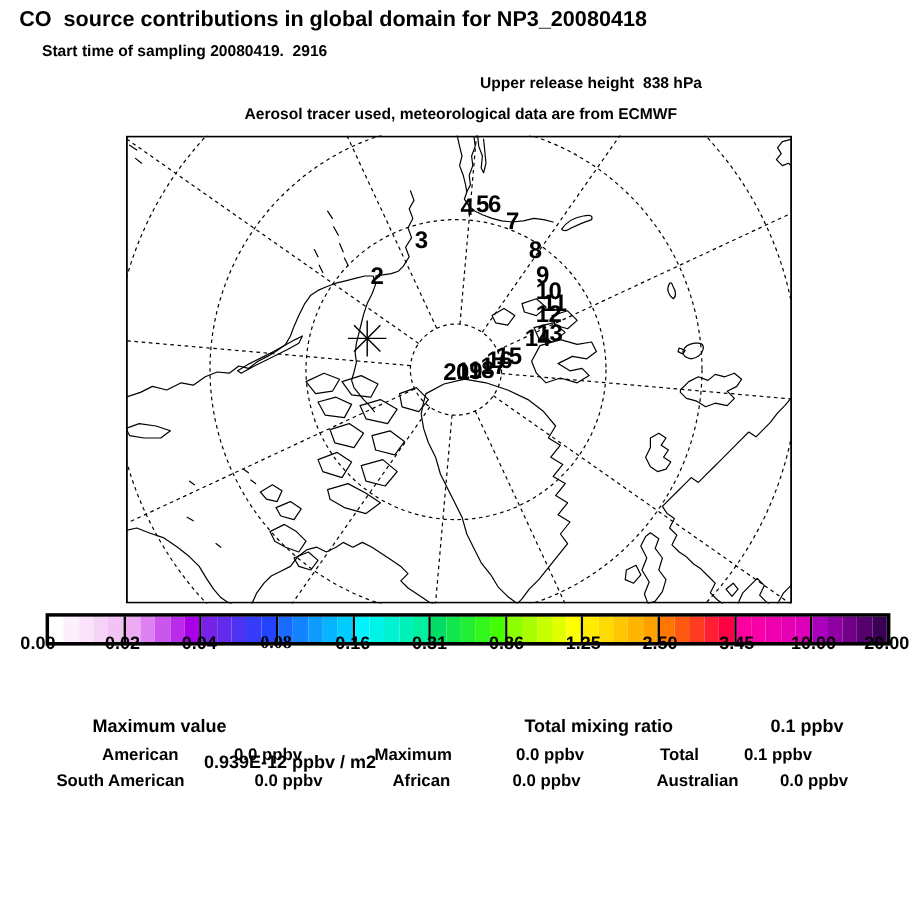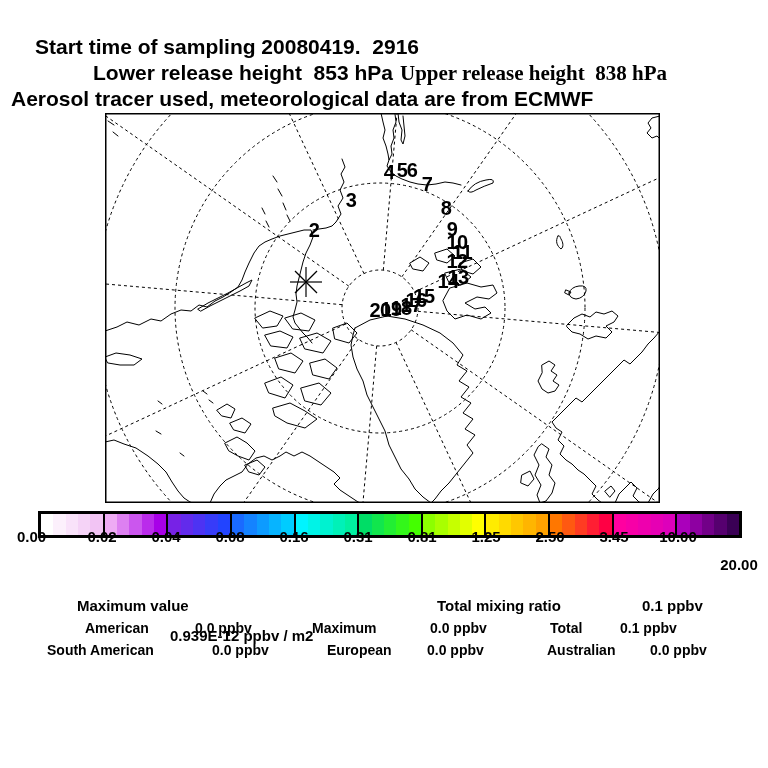--- a/index.html
+++ b/index.html
@@ -1,20 +1,20 @@
 <!DOCTYPE html>
 <html><head>
 <meta charset="utf-8">
 <style>
   html,body{margin:0;padding:0;background:#fff;}
   #canvas{position:relative;width:768px;height:768px;background:#fff;
           font-family:"Liberation Sans",sans-serif;color:#000;overflow:hidden;}
   .abs{position:absolute;white-space:pre;}
   #title{left:16px;top:6px;font-size:18px;font-weight:700;}
-  .hline{font-size:21px;font-weight:700;}
+  .hline{font-size:13px;font-weight:700;}
   #map{position:absolute;left:105px;top:113px;}
   .coast{stroke:#000;stroke-width:1;fill:none;stroke-linejoin:round;stroke-linecap:round;}
   .grat{stroke:#000;stroke-width:1;fill:none;stroke-dasharray:3 3;}
   .frame{stroke:#000;stroke-width:1.5;fill:none;}
   #map text{font-family:"Liberation Sans",sans-serif;font-weight:700;font-size:20px;
             letter-spacing:-0.5px;text-anchor:middle;}
   .star{stroke:#000;stroke-width:1.2;}
   #colorbar{position:absolute;left:38px;top:511px;width:704px;height:27px;
             border:3px solid #000;box-sizing:border-box;display:flex;}
   .cbseg{flex:1;display:flex;}
@@ -25,24 +25,24 @@
   #cbunit{position:absolute;left:38px;top:566px;width:704px;text-align:center;
           font-size:15px;font-weight:700;}
   .stat{font-size:15px;font-weight:700;}
   .reg{font-size:14px;font-weight:700;}
 </style>
 </head>
 <body>
 
 <div id="canvas">
 
+  <div id="title" class="abs">CO  source contributions in global domain for NP3_20080418</div>
   <div class="abs hline" style="left:35px;top:35px;">Start time of sampling 20080419.  2916</div>
-  <div class="abs hline" style="left:93px;top:61px;">Lower release height  853 hPa</div>
-  <div class="abs hline" style="left:400px;top:61px;font-family:Liberation Serif, serif;">Upper release height  838 hPa</div>
-  <div class="abs hline" style="left:11px;right:0;top:87px;">Aerosol tracer used, meteorological data are from ECMWF</div>
+  <div class="abs hline" style="left:400px;top:61px;">Upper release height  838 hPa</div>
+  <div class="abs hline" style="left:0;right:0;top:87px;text-align:center;">Aerosol tracer used, meteorological data are from ECMWF</div>
 
   <svg id="map" width="555" height="390" viewBox="0 0 555 390">
     <g id="graticule">
         <circle cx="275" cy="195" r="38" class="grat"></circle>
         <circle cx="275" cy="195" r="125" class="grat"></circle>
         <circle cx="275" cy="195" r="205" class="grat"></circle>
         <circle cx="275" cy="195" r="285" class="grat"></circle>
         <circle cx="275" cy="195" r="360" class="grat"></circle>
         <line x1="309.4396959073927" y1="178.94050605385343" x2="691.901582036859" y2="0.5955995992782448" class="grat"></line>
         <line x1="296.79590458133976" y1="163.87222231701833" x2="538.8451607214813" y2="-181.80994037293624" class="grat"></line>
@@ -207,43 +207,43 @@
         <div class="cbcell" style="background: rgb(142, 0, 162);"></div>
         <div class="cbcell" style="background: rgb(114, 0, 136);"></div>
         <div class="cbcell" style="background: rgb(86, 0, 111);"></div>
         <div class="cbcell" style="background: rgb(58, 0, 85);"></div>
       </div>
     </div>
   <div id="cblabels">
       <span style="left: 0px; transform: translateX(-72%);">0.00</span>
       <span style="left: 64px;">0.02</span>
       <span style="left: 128px;">0.04</span>
-      <span style="left: 192px;">0.08</span>
+      <span style="left: 192px; font-family: Liberation Serif, serif;">0.08</span>
       <span style="left: 256px;">0.16</span>
       <span style="left: 320px;">0.31</span>
-      <span style="left: 384px;">0.81</span>
+      <span style="left: 384px;">0.86</span>
       <span style="left: 448px;">1.25</span>
       <span style="left: 512px;">2.50</span>
       <span style="left: 576px;">3.45</span>
       <span style="left: 640px;">10.00</span>
-      <span style="left: 704px; transform: translateX(-58%); margin-top: 28px;">20.00</span>
+      <span style="left: 704px; transform: translateX(-58%);">20.00</span>
     </div>
 
   <div class="abs stat" style="left:77px;top:597px;">Maximum value</div>
   <div class="abs stat" style="left:170px;top:627px;">0.939E-12 ppbv / m2</div>
   <div class="abs stat" style="left:437px;top:597px;">Total mixing ratio</div>
   <div class="abs stat" style="left:642px;top:597px;">0.1 ppbv</div>
 
   <div class="abs reg" style="left:85px;top:620px;">American</div>
   <div class="abs reg" style="left:195px;top:620px;">0.0 ppbv</div>
   <div class="abs reg" style="left:312px;top:620px;">Maximum</div>
   <div class="abs reg" style="left:430px;top:620px;">0.0 ppbv</div>
   <div class="abs reg" style="left:550px;top:620px;">Total</div>
   <div class="abs reg" style="left:620px;top:620px;">0.1 ppbv</div>
 
   <div class="abs reg" style="left:47px;top:642px;">South American</div>
   <div class="abs reg" style="left:212px;top:642px;">0.0 ppbv</div>
-  <div class="abs reg" style="left:327px;top:642px;">European</div>
+  <div class="abs reg" style="left:327px;top:642px;">African</div>
   <div class="abs reg" style="left:427px;top:642px;">0.0 ppbv</div>
   <div class="abs reg" style="left:547px;top:642px;">Australian</div>
   <div class="abs reg" style="left:650px;top:642px;">0.0 ppbv</div>
 
 </div>
 
 </body></html>

